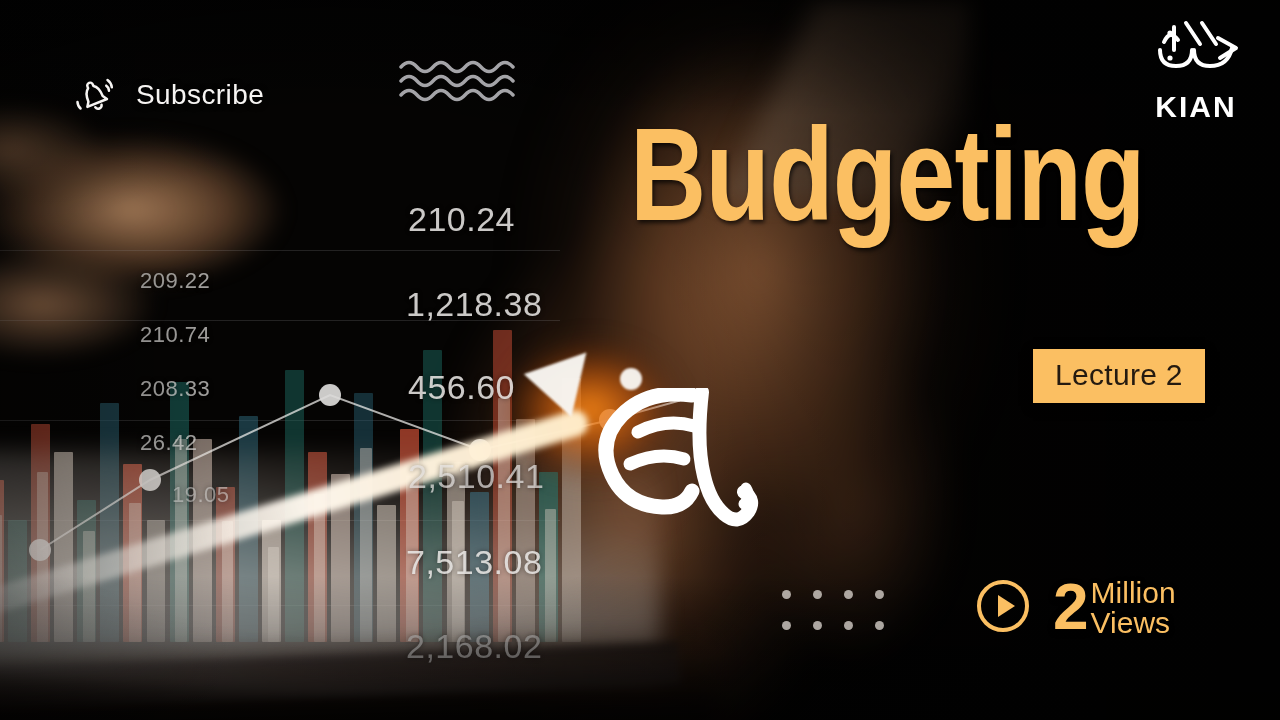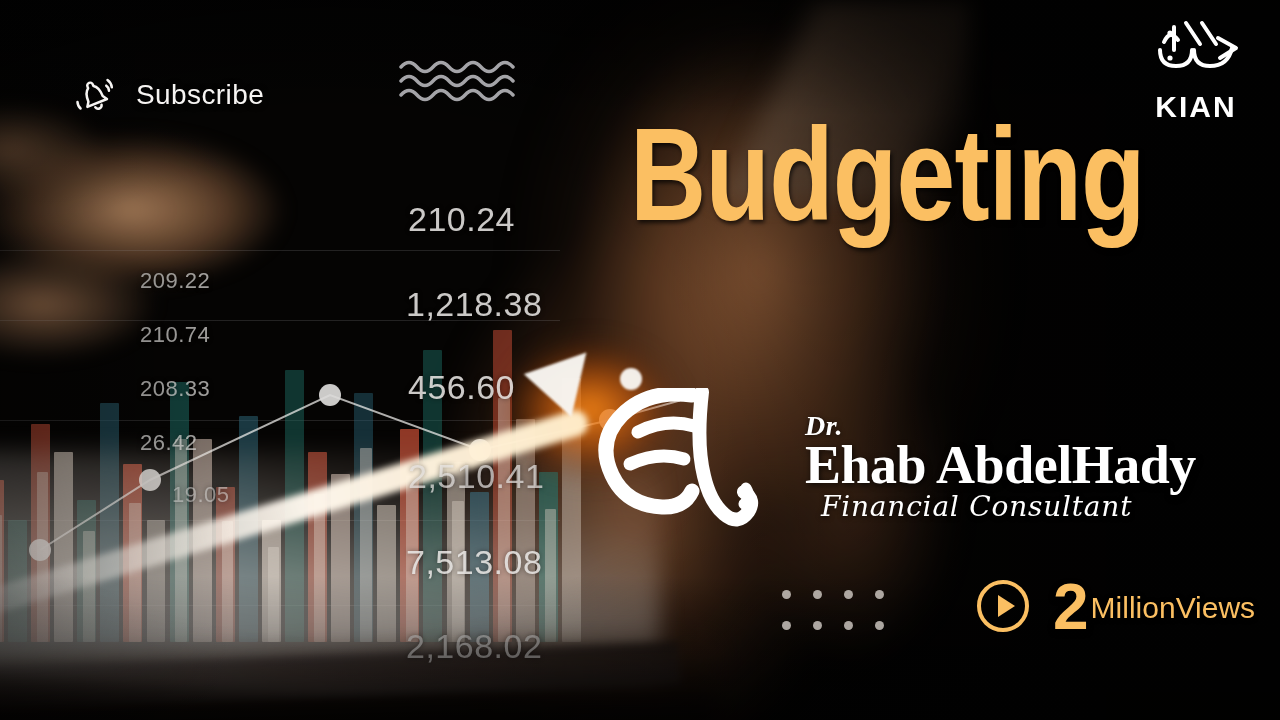--- a/index.html
+++ b/index.html
@@ -214,21 +214,21 @@
   .views-badge {
     position:absolute; left:975px; top:578px; z-index:45;
     display:flex; align-items:center; gap:22px;
   }
   .views-count {
     color:#fbbf62; font-size:64px; font-weight:700; line-height:0.9;
     font-family:"Liberation Sans", sans-serif;
     text-shadow:0 2px 6px rgba(0,0,0,0.6);
   }
   .views-stack {
-    display:flex; flex-direction:row; line-height:1.0;
+    display:flex; flex-direction:column; line-height:1.0;
     color:#fbbf62; font-size:30px; font-weight:400;
     font-family:"Liberation Sans", sans-serif;
     text-shadow:0 1px 5px rgba(0,0,0,0.6);
   }
   .views-right { display:flex; align-items:center; gap:2px; }
 
   .vignette {
     position:absolute; inset:0; pointer-events:none; z-index:30;
     background:
       radial-gradient(ellipse 820px 520px at 330px 400px, rgba(0,0,0,0) 45%, rgba(0,0,0,0.45) 100%),
@@ -369,36 +369,32 @@
           <circle cx="20" cy="19" r="2.6" fill="#ffffff" stroke="none"></circle>
           <circle cx="20" cy="44" r="2.6" fill="#ffffff" stroke="none"></circle>
         </svg>
       </span>
       <span class="kian-word">KIAN</span>
     </div>
   </div>
 
   <h1 class="title-main">Budgeting</h1>
 
+  <div class="lecture-badge">Lecture 2</div>
 
   <span class="ea-monogram">
     <svg width="195" height="140" viewBox="0 0 195 140" fill="none" stroke="#ffffff" stroke-linecap="round" stroke-linejoin="round">
       <path d="M96 7 q-44 -6 -70 20 q-26 26 -10 60 q14 30 50 32 q22 1 30 -16" stroke-width="15"></path>
       <path d="M42 44 q28 -14 56 -6" stroke-width="13"></path>
       <path d="M34 76 q28 -13 54 -5" stroke-width="13"></path>
       <path d="M106 4 q-6 52 2 84 q6 26 20 38 q14 12 24 -2 q8 -12 -4 -20" stroke-width="14"></path>
       <path d="M150 100 q6 10 -2 16" stroke-width="11"></path>
     </svg>
   </span>
 
-  <div class="presenter-text">
-    <div class="presenter-dr">Dr.</div>
-    <div class="presenter-name">Ehab AbdelHady</div>
-    <div class="presenter-role">Financial Consultant</div>
-  </div>
 
   <div class="dots-grid">
     <span class="dot"></span>
       <span class="dot"></span>
       <span class="dot"></span>
       <span class="dot"></span>
     <span class="dot"></span>
       <span class="dot"></span>
       <span class="dot"></span>
       <span class="dot"></span>

